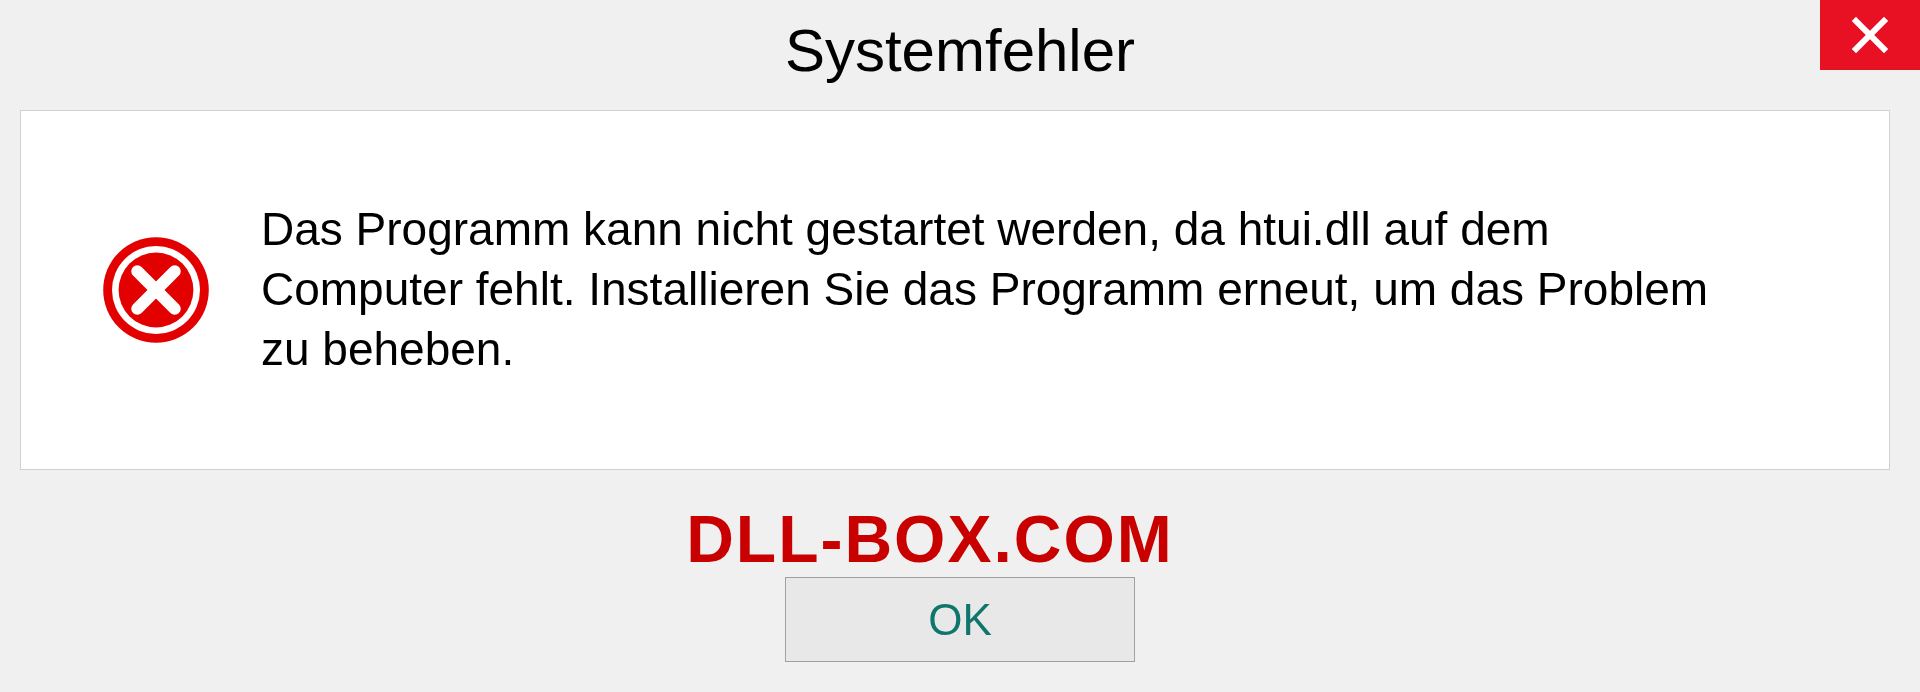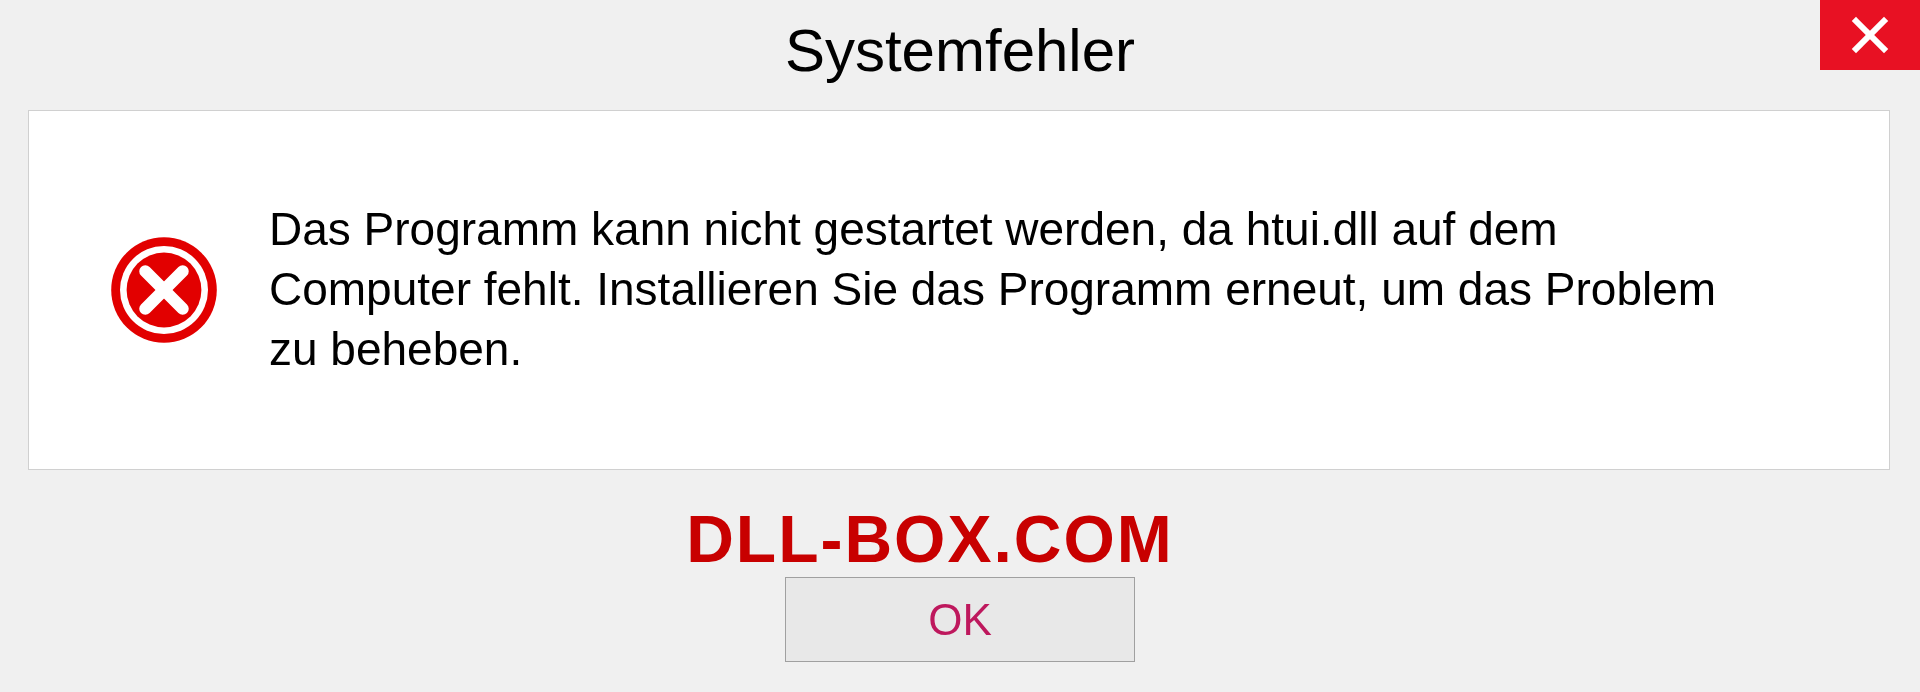--- a/index.html
+++ b/index.html
@@ -43,21 +43,21 @@
       display: flex;
       align-items: center;
       justify-content: center;
       cursor: pointer;
     }
     .close-button svg {
       width: 40px;
       height: 40px;
     }
     .content-panel {
-      margin: 10px 30px 30px 28px;
+      margin: 10px 30px 30px 20px;
       background: #ffffff;
       border: 1px solid #d0d0d0;
       height: 360px;
       display: flex;
       align-items: center;
       padding: 0 60px;
     }
     .error-icon-wrapper {
       flex-shrink: 0;
       width: 110px;
@@ -93,21 +93,21 @@
       letter-spacing: 2px;
       font-family: Arial, Helvetica, sans-serif;
       margin-right: 60px;
     }
     .ok-button {
       width: 350px;
       height: 85px;
       background: #e8e8e8;
       border: 1px solid #a0a0a0;
       font-size: 44px;
-      color: #be185d;
+      color: #0f766e;
       display: flex;
       align-items: center;
       justify-content: center;
       cursor: pointer;
     }
   </style>
 </head>
 <body>
 
 <div class="dialog-window">

